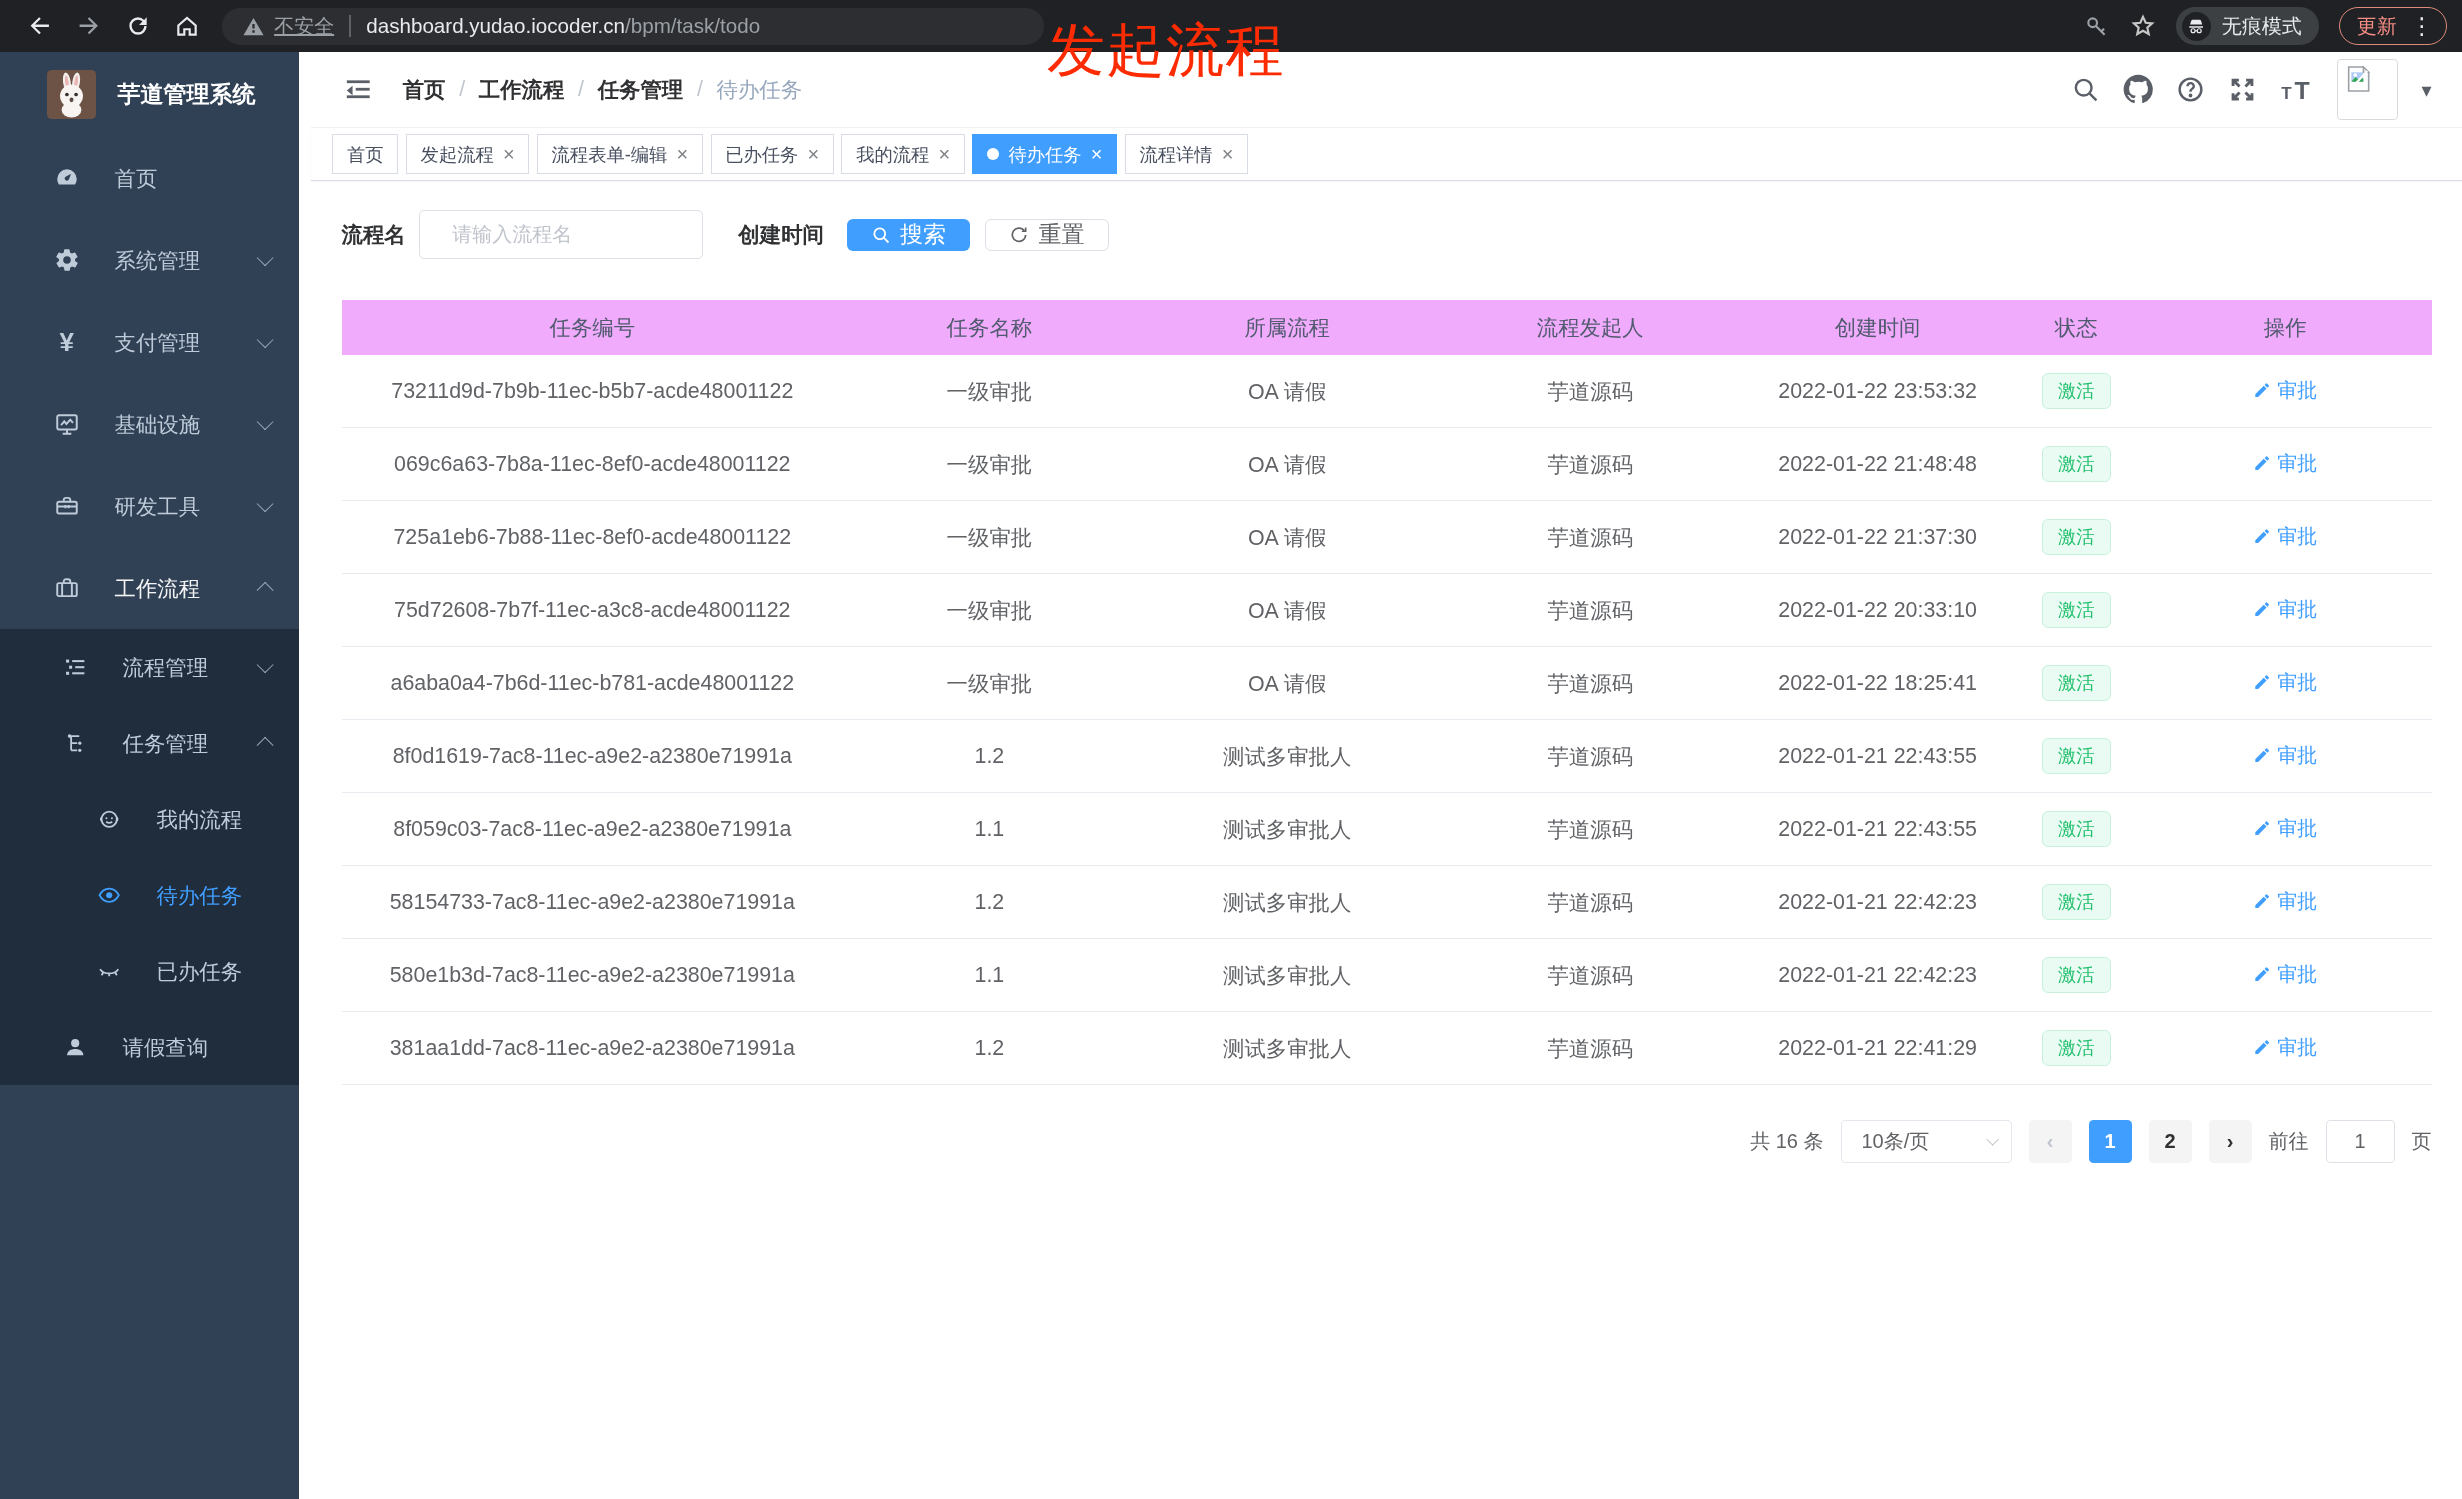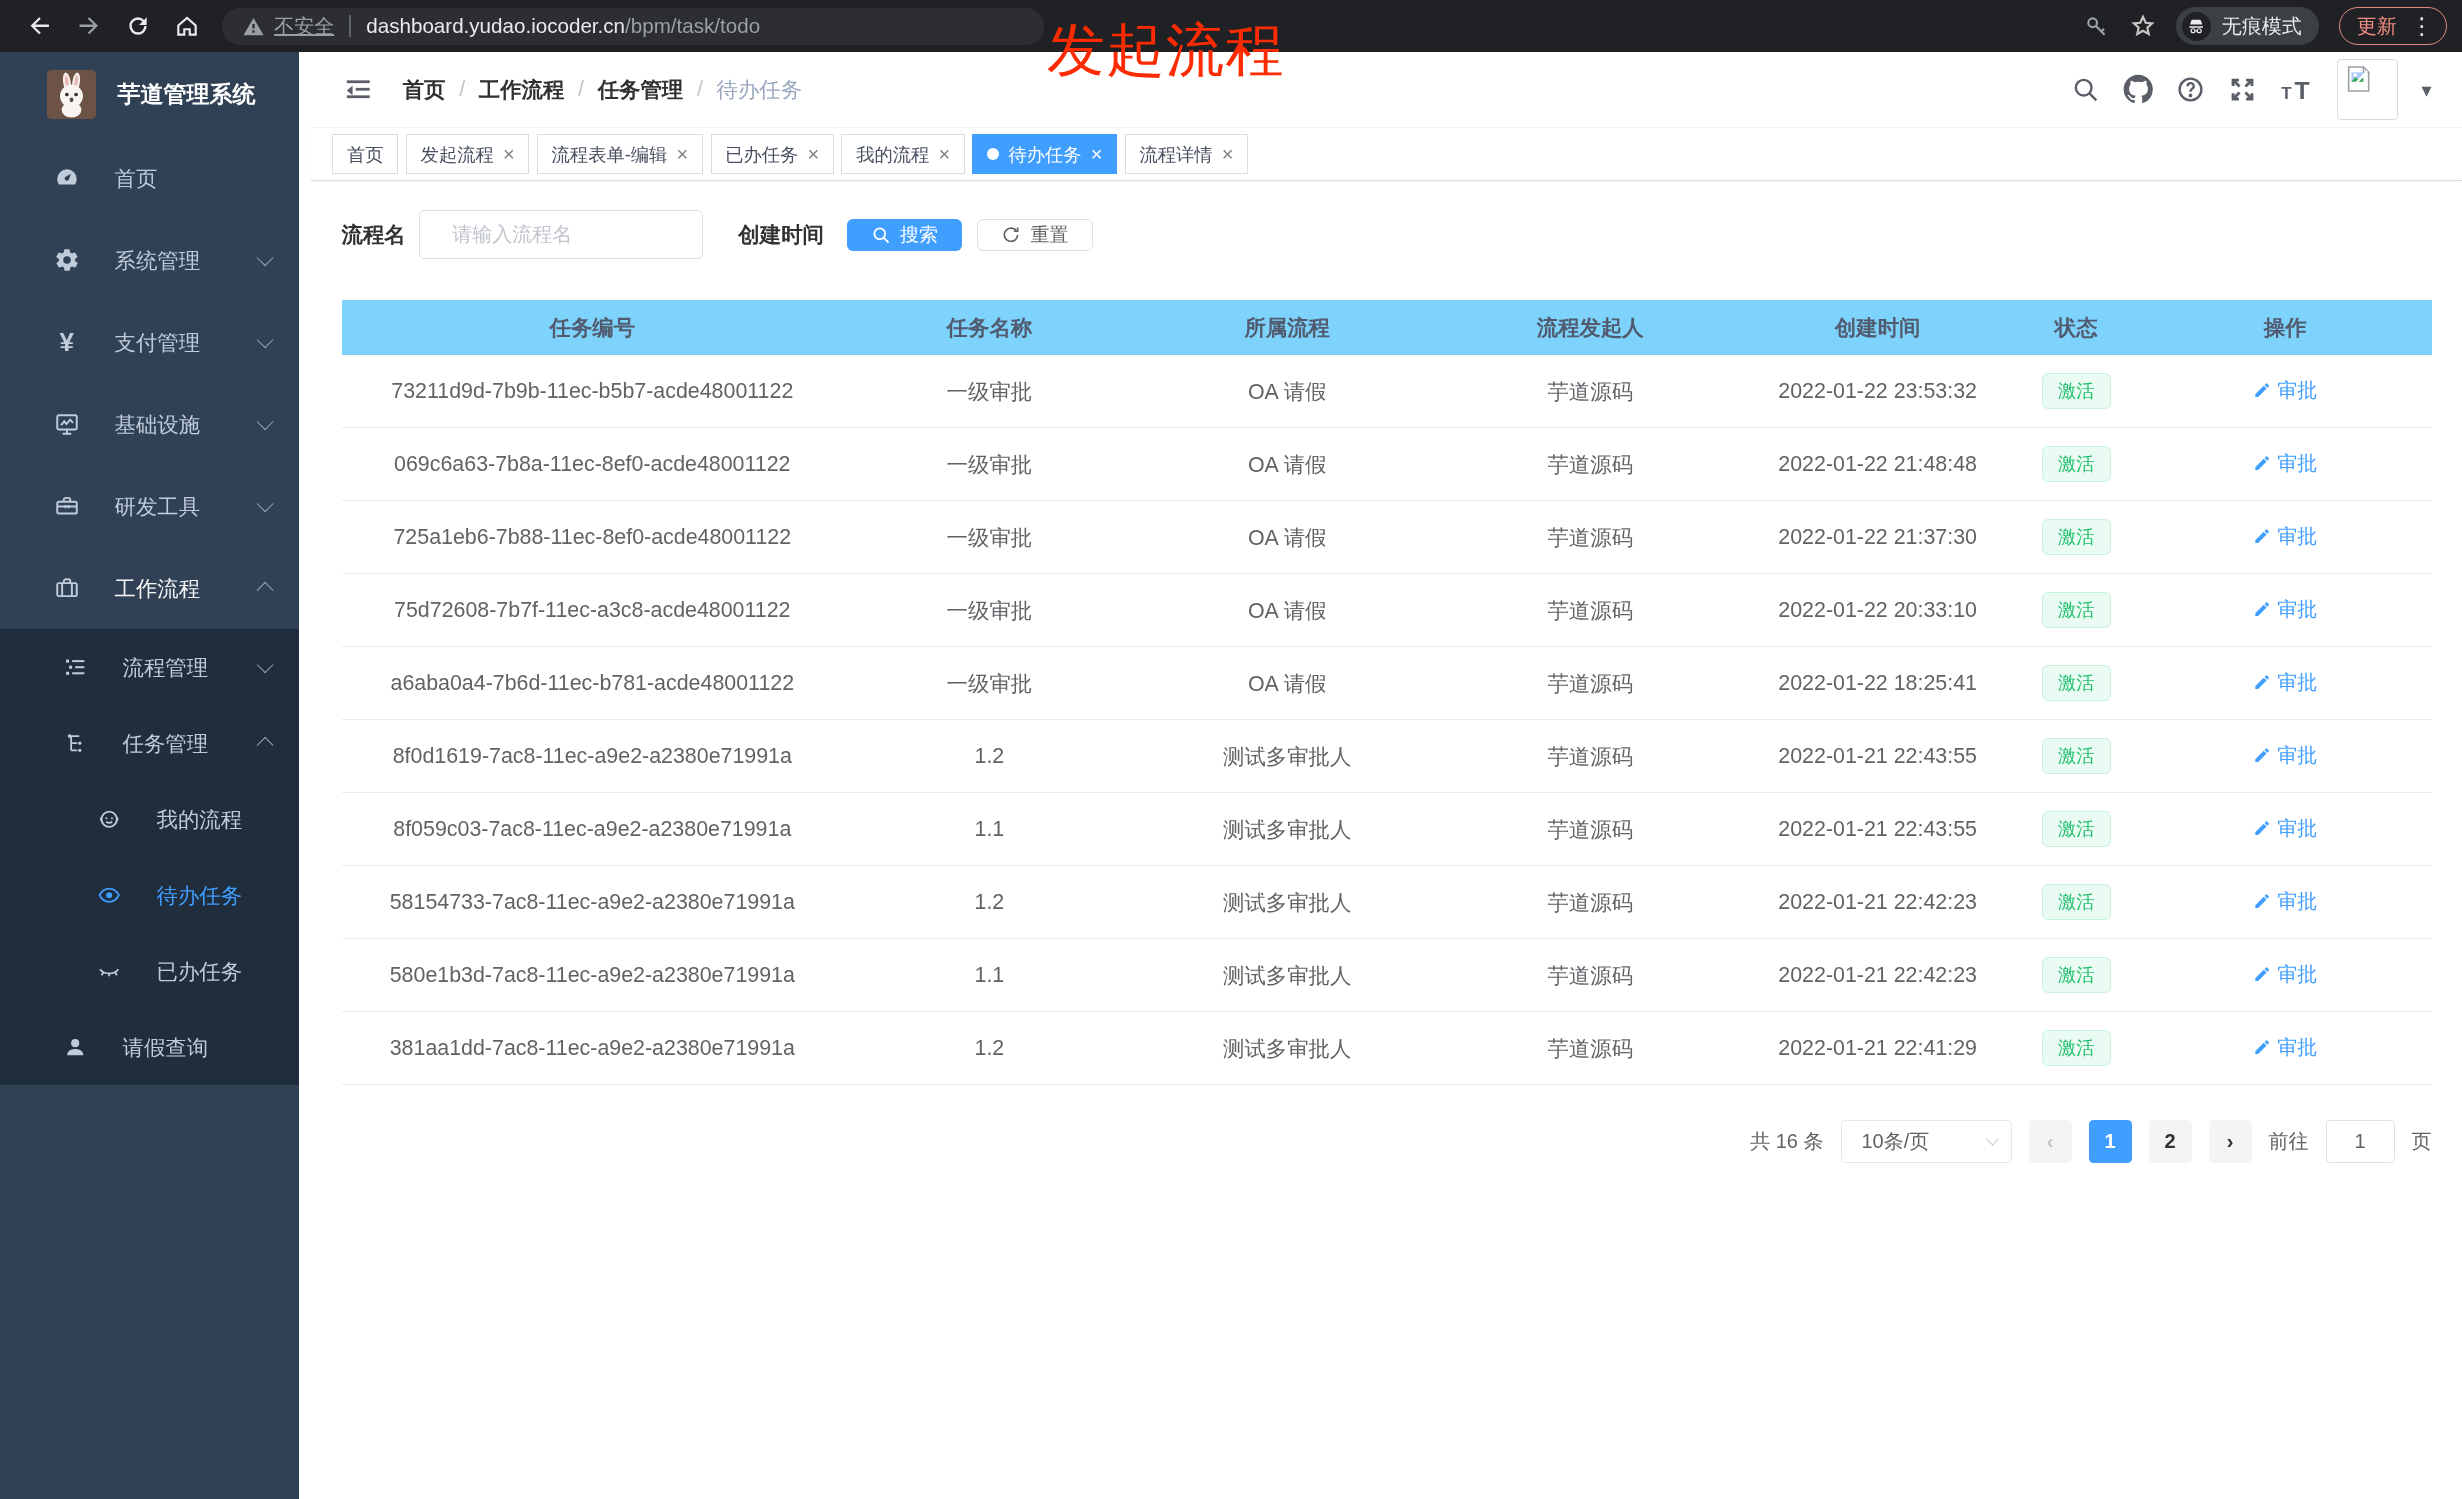--- a/index.html
+++ b/index.html
@@ -72,28 +72,28 @@
   .f-label { font-size:21.4px; color:#303133; font-weight:700; white-space:nowrap; }
   .inp { height:49px; border:0.8px solid #dcdfe6; border-radius:5px; background:#fff; display:flex; align-items:center; }
   .name-input { width:284px; margin-left:13.7px; padding:0 18.3px; font-size:20px; color:#606266; border:none; outline:none; width:100%; background:transparent; }
   .name-input::placeholder, .date-in::placeholder, .goto-in { color:#c0c4cc; }
   .w-name { width:284px; margin-left:13.7px; }
   .w-date { width:359px; margin-left:13.7px; padding:0 15.3px; gap:4.6px; }
   .date-in { border:none; outline:none; background:transparent; font-size:20px; color:#606266; width:122px; text-align:center; }
   .range-sep { color:#606266; font-size:20px; }
   .cal-ic { color:#c0c4cc; flex-shrink:0; }
   .lbl-time { margin-left:35px; }
-  .btn { height:32px; border-radius:6.1px; font-size:19px; display:inline-flex; align-items:center; gap:9.2px; padding:0 23px; cursor:pointer; border:0.8px solid transparent; }
+  .btn { height:32px; border-radius:6.1px; font-size:23px; display:inline-flex; align-items:center; gap:9.2px; padding:0 23px; cursor:pointer; border:0.8px solid transparent; }
   .btn-primary { background:#409eff; color:#fff; margin-left:23px; }
   .btn-plain { background:#fff; color:#606266; border-color:#dcdfe6; margin-left:15.3px; }
 
   
   .table { margin-top:41px; width:100%; font-size:21.4px; color:#606266; }
   .t-head, .t-row { display:grid; grid-template-columns:24% 14% 14.5% 14.5% 13% 6% 14%; align-items:center; }
-  .t-head { background:#7dd3fc; height:55px; color:#515a6e; font-weight:700; }
+  .t-head { background:#f0abfc; height:55px; color:#515a6e; font-weight:400; }
   .t-cell { text-align:center; white-space:nowrap; overflow:hidden; }
   .t-row { height:73px; border-bottom:0.8px solid #e8ebf0; background:#fff; }
   .tag-success { display:inline-block; padding:6.1px 15.3px; border-radius:6.1px; background:#e9fbf2; border:0.8px solid #c6f2db; color:#22c06e; font-size:18.3px; line-height:1.2; }
   .link-approve { color:#409eff; font-size:20px; display:inline-flex; align-items:center; gap:6.1px; cursor:pointer; justify-content:center; }
 
   
   .pagination { margin-top:35px; display:flex; align-items:center; justify-content:flex-end; gap:17px; font-size:20px; color:#606266; }
   .pg-total { white-space:nowrap; }
   .pg-select { width:171px; height:43px; border:0.8px solid #e4e7ed; border-radius:4.6px; display:flex; align-items:center; justify-content:space-between; padding:0 13.7px 0 20px; color:#606266; cursor:pointer; }
   .pg-select .chev { border-color:#c0c4cc; width:9.2px; height:9.2px; }

